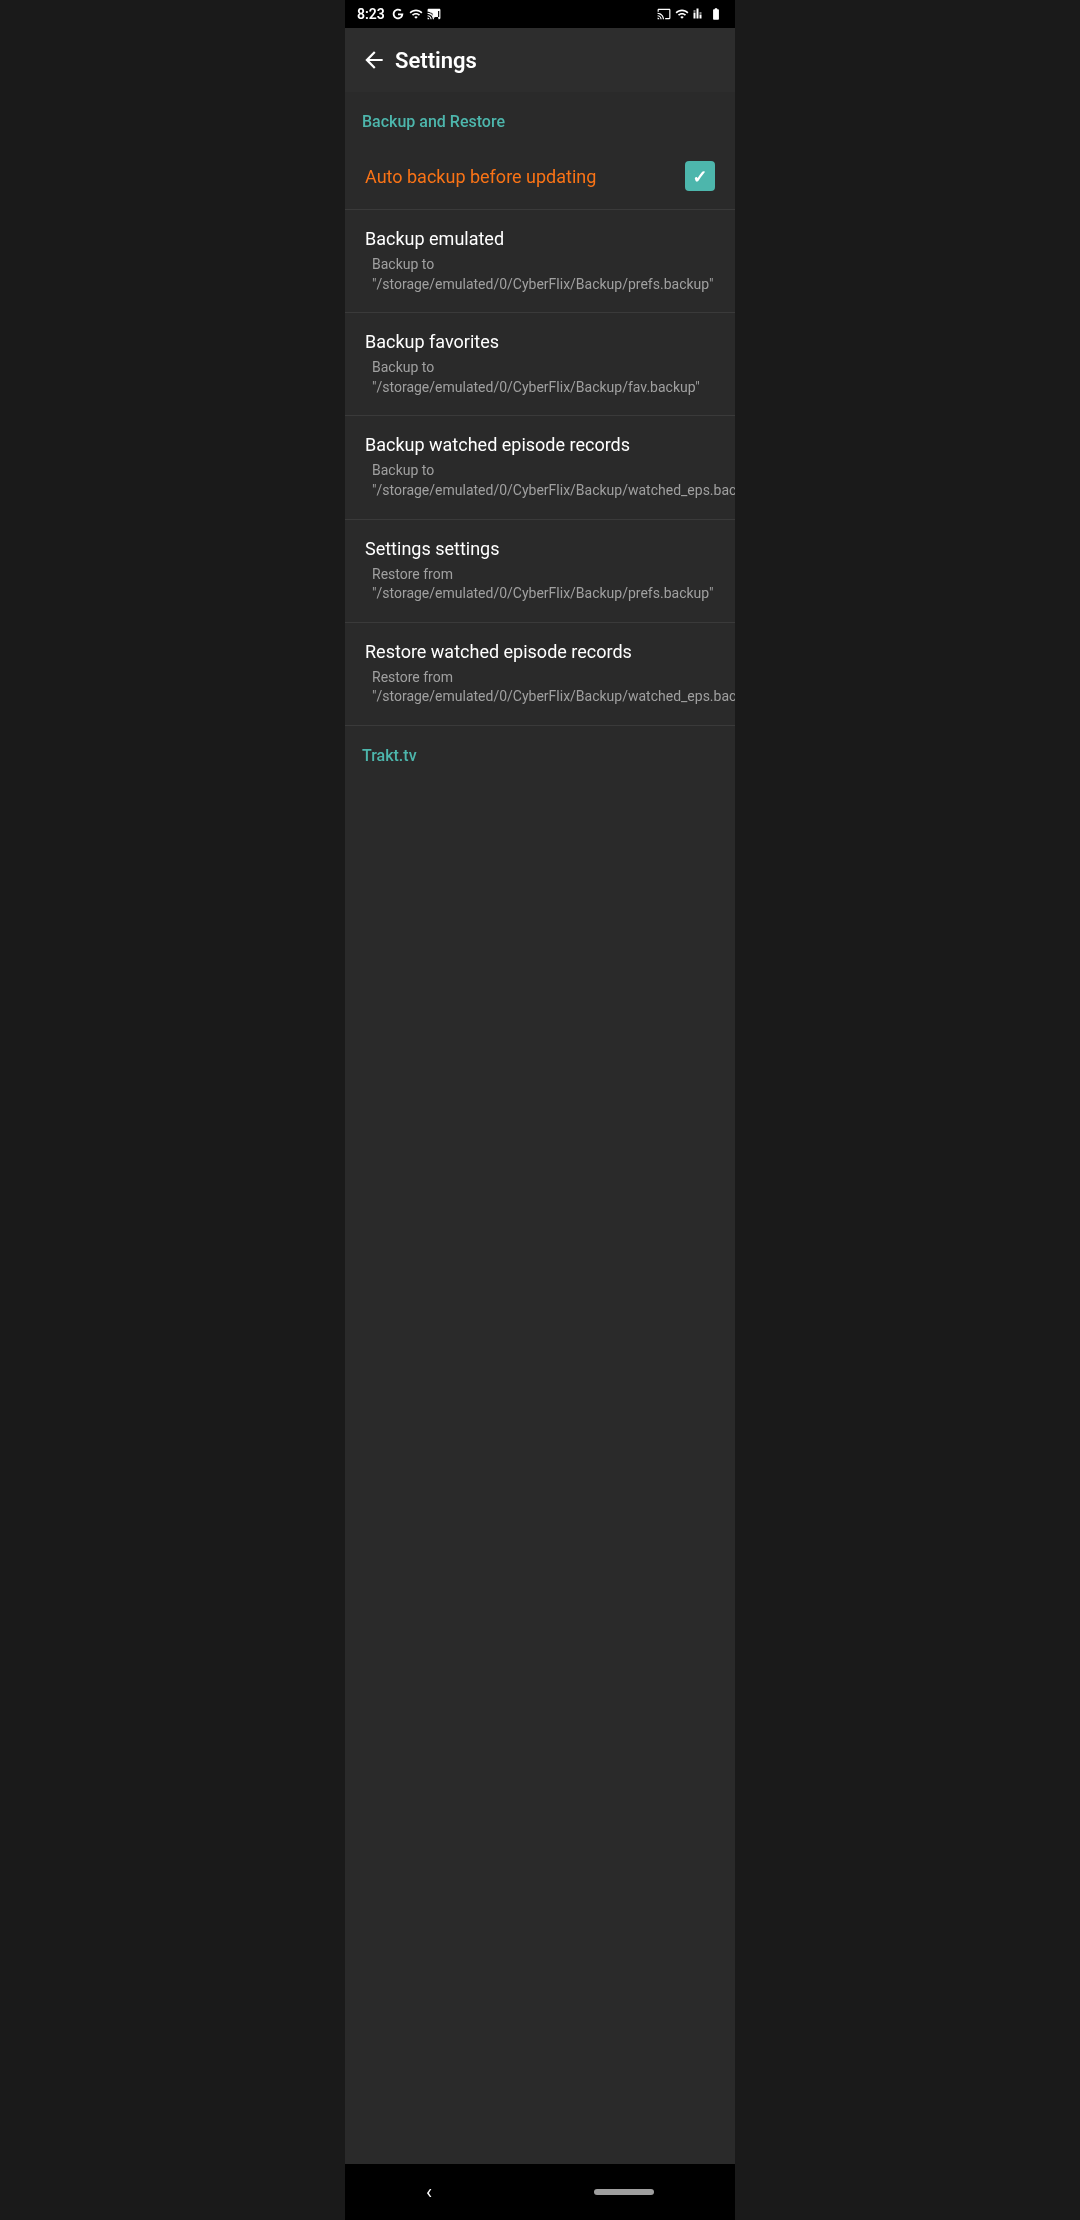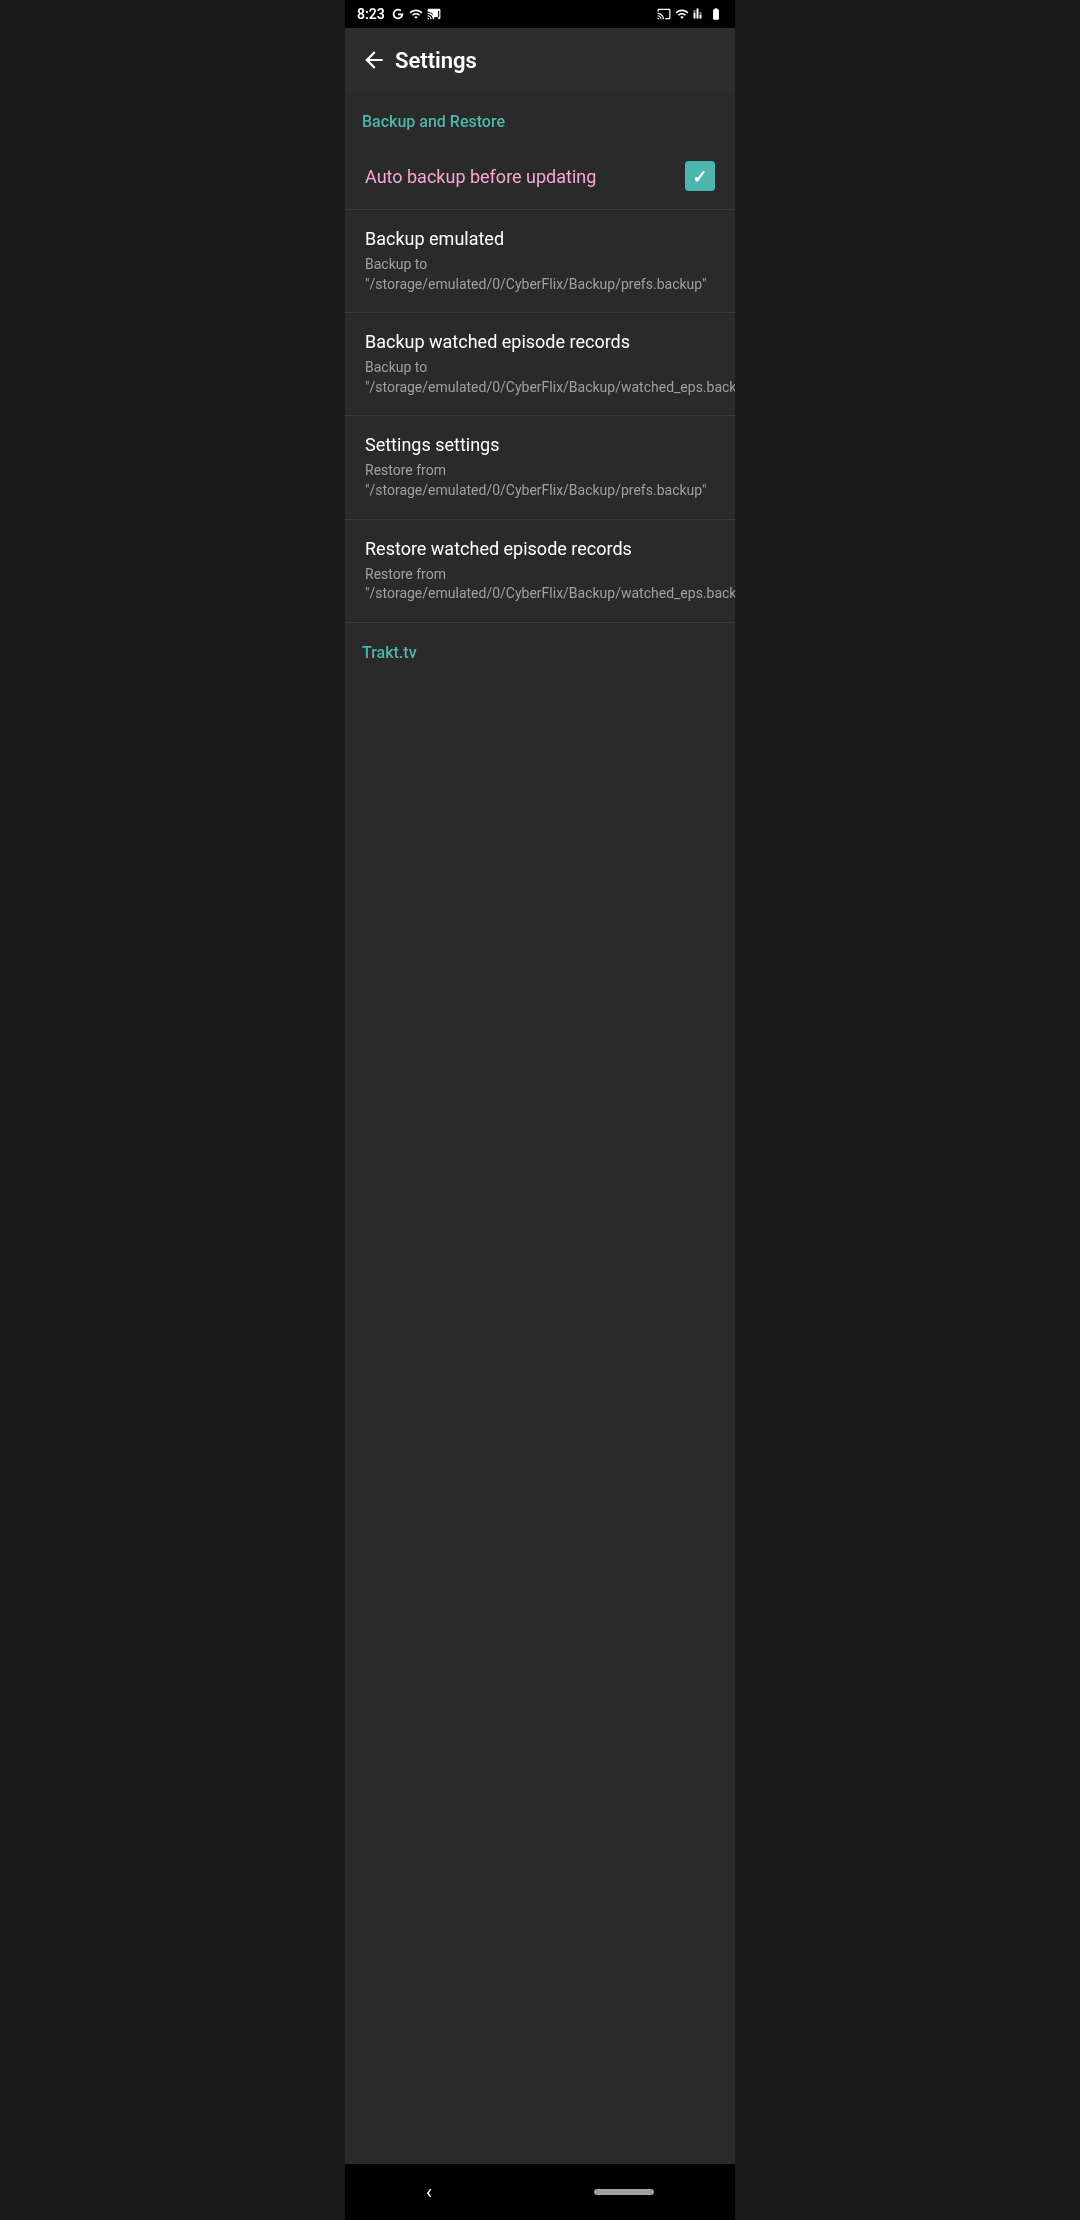--- a/index.html
+++ b/index.html
@@ -105,21 +105,21 @@
     .settings-item-checkbox {
       display: flex;
       align-items: center;
       justify-content: space-between;
       padding: 18px 20px;
       border-bottom: 1px solid #3a3a3a;
       cursor: pointer;
     }
 
     .settings-item-label {
-      color: #f9a8d4;
+      color: #f97316;
       font-size: 18px;
     }
 
     .checkbox {
       width: 30px;
       height: 30px;
       background-color: #4db6ac;
       border-radius: 4px;
       display: flex;
       align-items: center;
@@ -144,20 +144,21 @@
       color: #ffffff;
       font-size: 18px;
       font-weight: 400;
       margin-bottom: 6px;
     }
 
     .settings-item-desc {
       color: #a0a0a0;
       font-size: 14px;
       line-height: 1.4;
+      margin-left: 7px;
     }
 
     
     .bottom-nav {
       background-color: #000000;
       height: 56px;
       display: flex;
       align-items: center;
       justify-content: space-around;
       flex-shrink: 0;
@@ -241,20 +242,24 @@
     <div class="checkbox">
       <span class="checkbox-check">✓</span>
     </div>
   </div>
 
   <div class="settings-item">
     <div class="settings-item-title">Backup emulated</div>
     <div class="settings-item-desc">Backup to "/storage/emulated/0/CyberFlix/Backup/prefs.backup"</div>
   </div>
 
+  <div class="settings-item">
+    <div class="settings-item-title">Backup favorites</div>
+    <div class="settings-item-desc">Backup to "/storage/emulated/0/CyberFlix/Backup/fav.backup"</div>
+  </div>
 
   <div class="settings-item">
     <div class="settings-item-title">Backup watched episode records</div>
     <div class="settings-item-desc">Backup to "/storage/emulated/0/CyberFlix/Backup/watched_eps.backup"</div>
   </div>
 
   <div class="settings-item">
     <div class="settings-item-title">Settings settings</div>
     <div class="settings-item-desc">Restore from "/storage/emulated/0/CyberFlix/Backup/prefs.backup"</div>
   </div>

